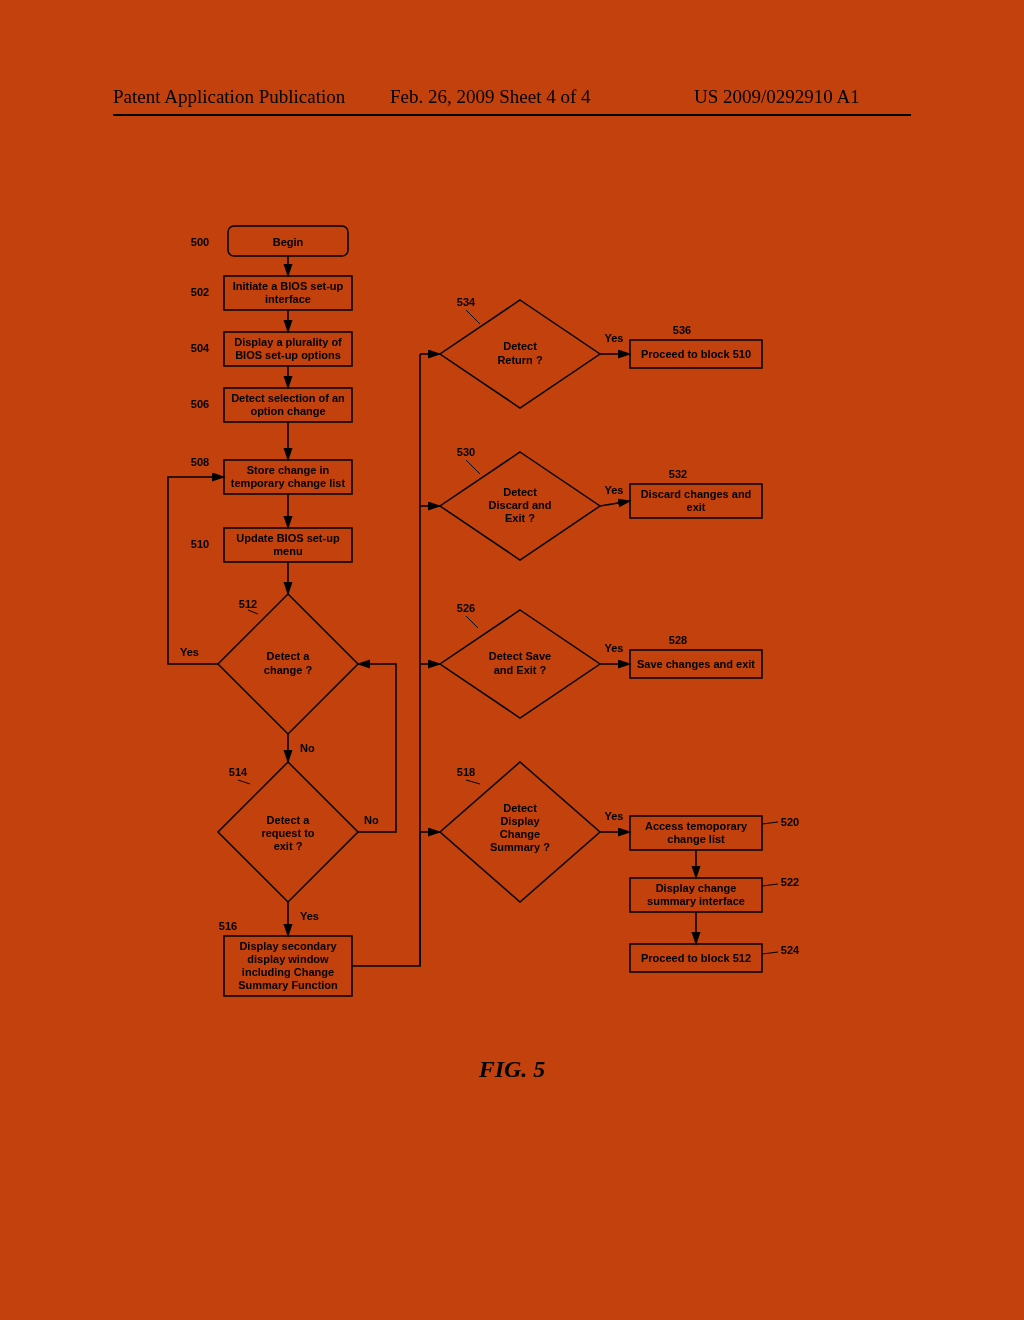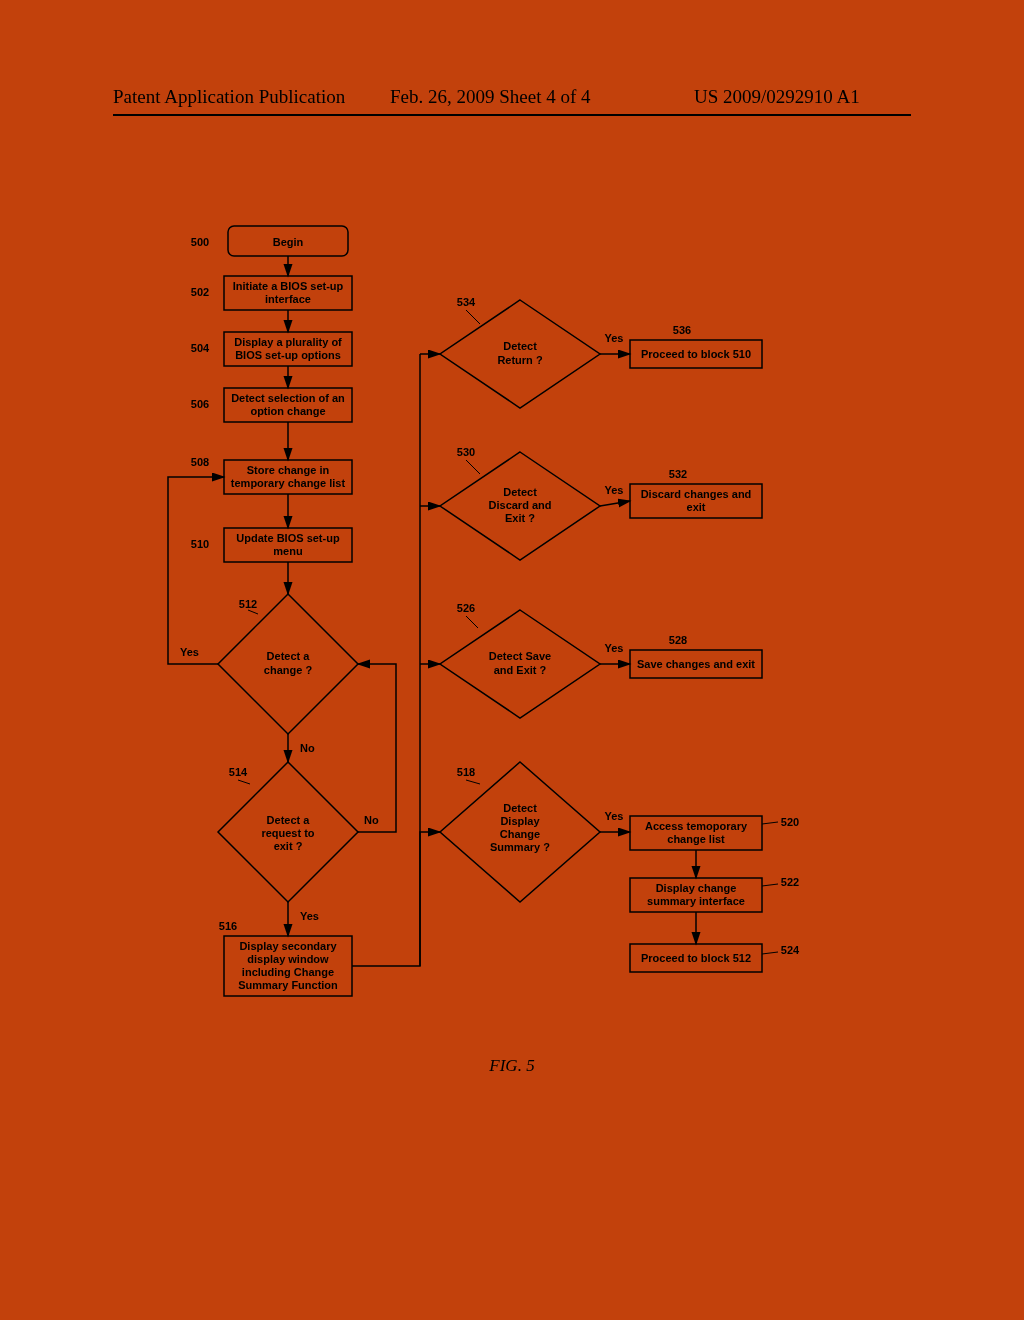--- a/index.html
+++ b/index.html
@@ -4,21 +4,21 @@
 <style>
   html,body{margin:0;padding:0;background:#fff;font-family:"Times New Roman",serif;}
   .page{position:relative;width:1024px;height:1320px;margin:0 auto;background:#c2410c;}
   .hdr{position:absolute;top:86px;left:0;right:0;font-family:"Times New Roman",serif;}
   .hdr .l{position:absolute;left:113px;font-size:19px;}
   .hdr .m{position:absolute;left:390px;font-size:19px;}
   .hdr .r{position:absolute;left:665px;font-size:19px;font-weight:normal;margin-left:29px;}
   .hdr-rule{position:absolute;top:114px;left:113px;width:798px;height:2px;background:#000;}
   .fig{position:absolute;top:184px;left:0;width:1024px;height:960px;}
   svg{position:absolute;top:0;left:0;}
-  .fig-cap{position:absolute;top:1056px;left:0;width:1024px;text-align:center;font-style:italic;font-weight:normal;font-size:17px;font-family:"Times New Roman",serif;}
+  .fig-cap{position:absolute;top:1056px;left:0;width:1024px;text-align:center;font-style:italic;font-weight:bold;font-size:24px;font-family:"Times New Roman",serif;}
   text{font-family:Arial,Helvetica,sans-serif;font-size:11px;font-weight:bold;fill:#000;}
   text.lbl{font-size:11px;font-weight:bold;}
 </style>
 </head>
 <body>
 
 <div class="page">
 
   <div class="hdr">
     <span class="l">Patent Application Publication</span>

